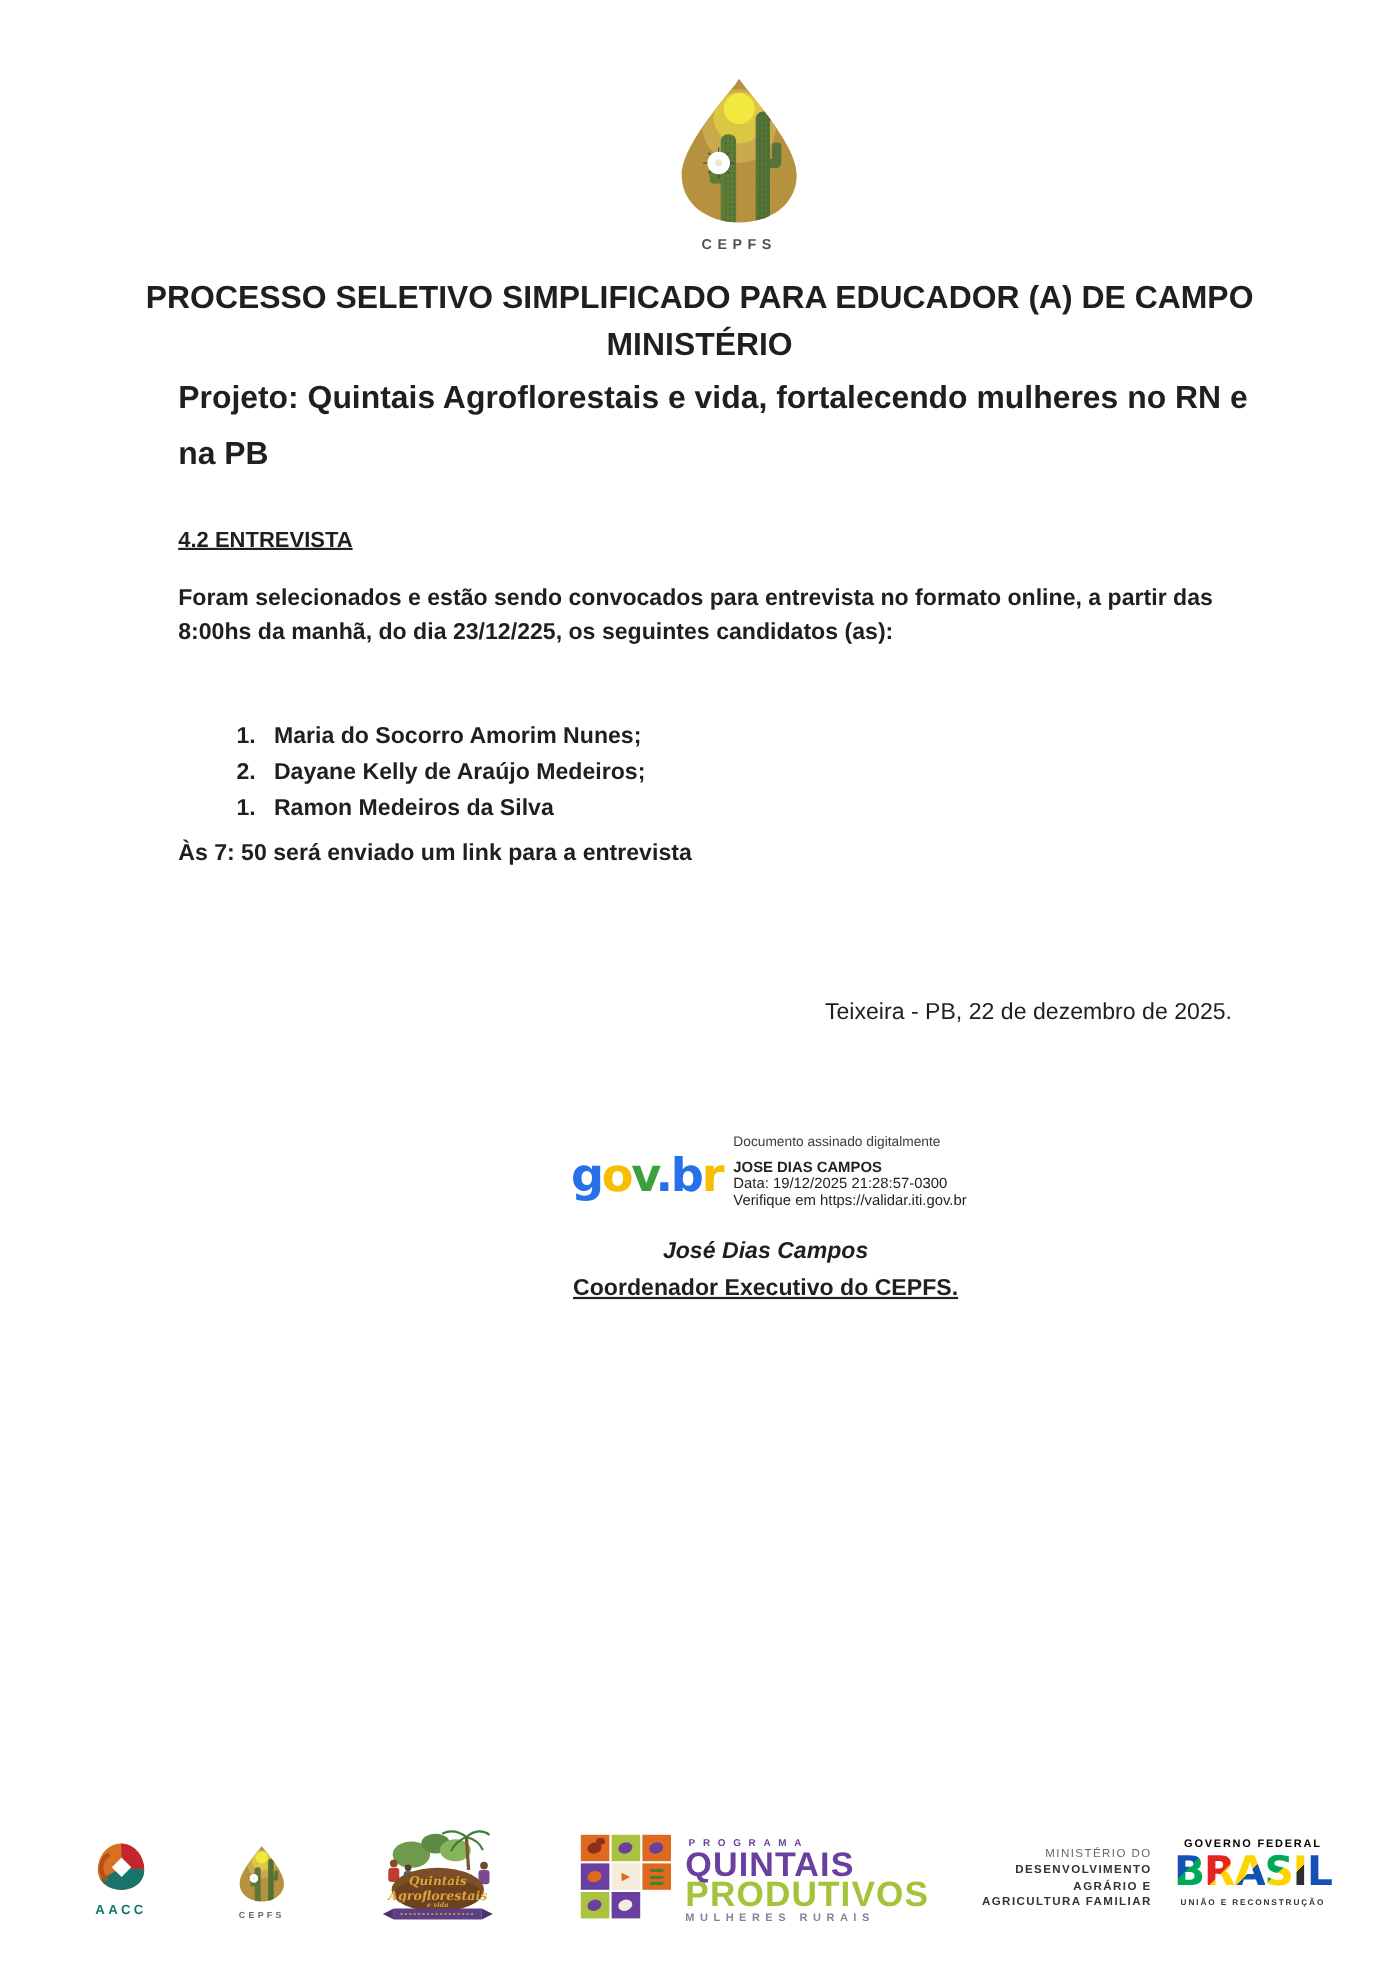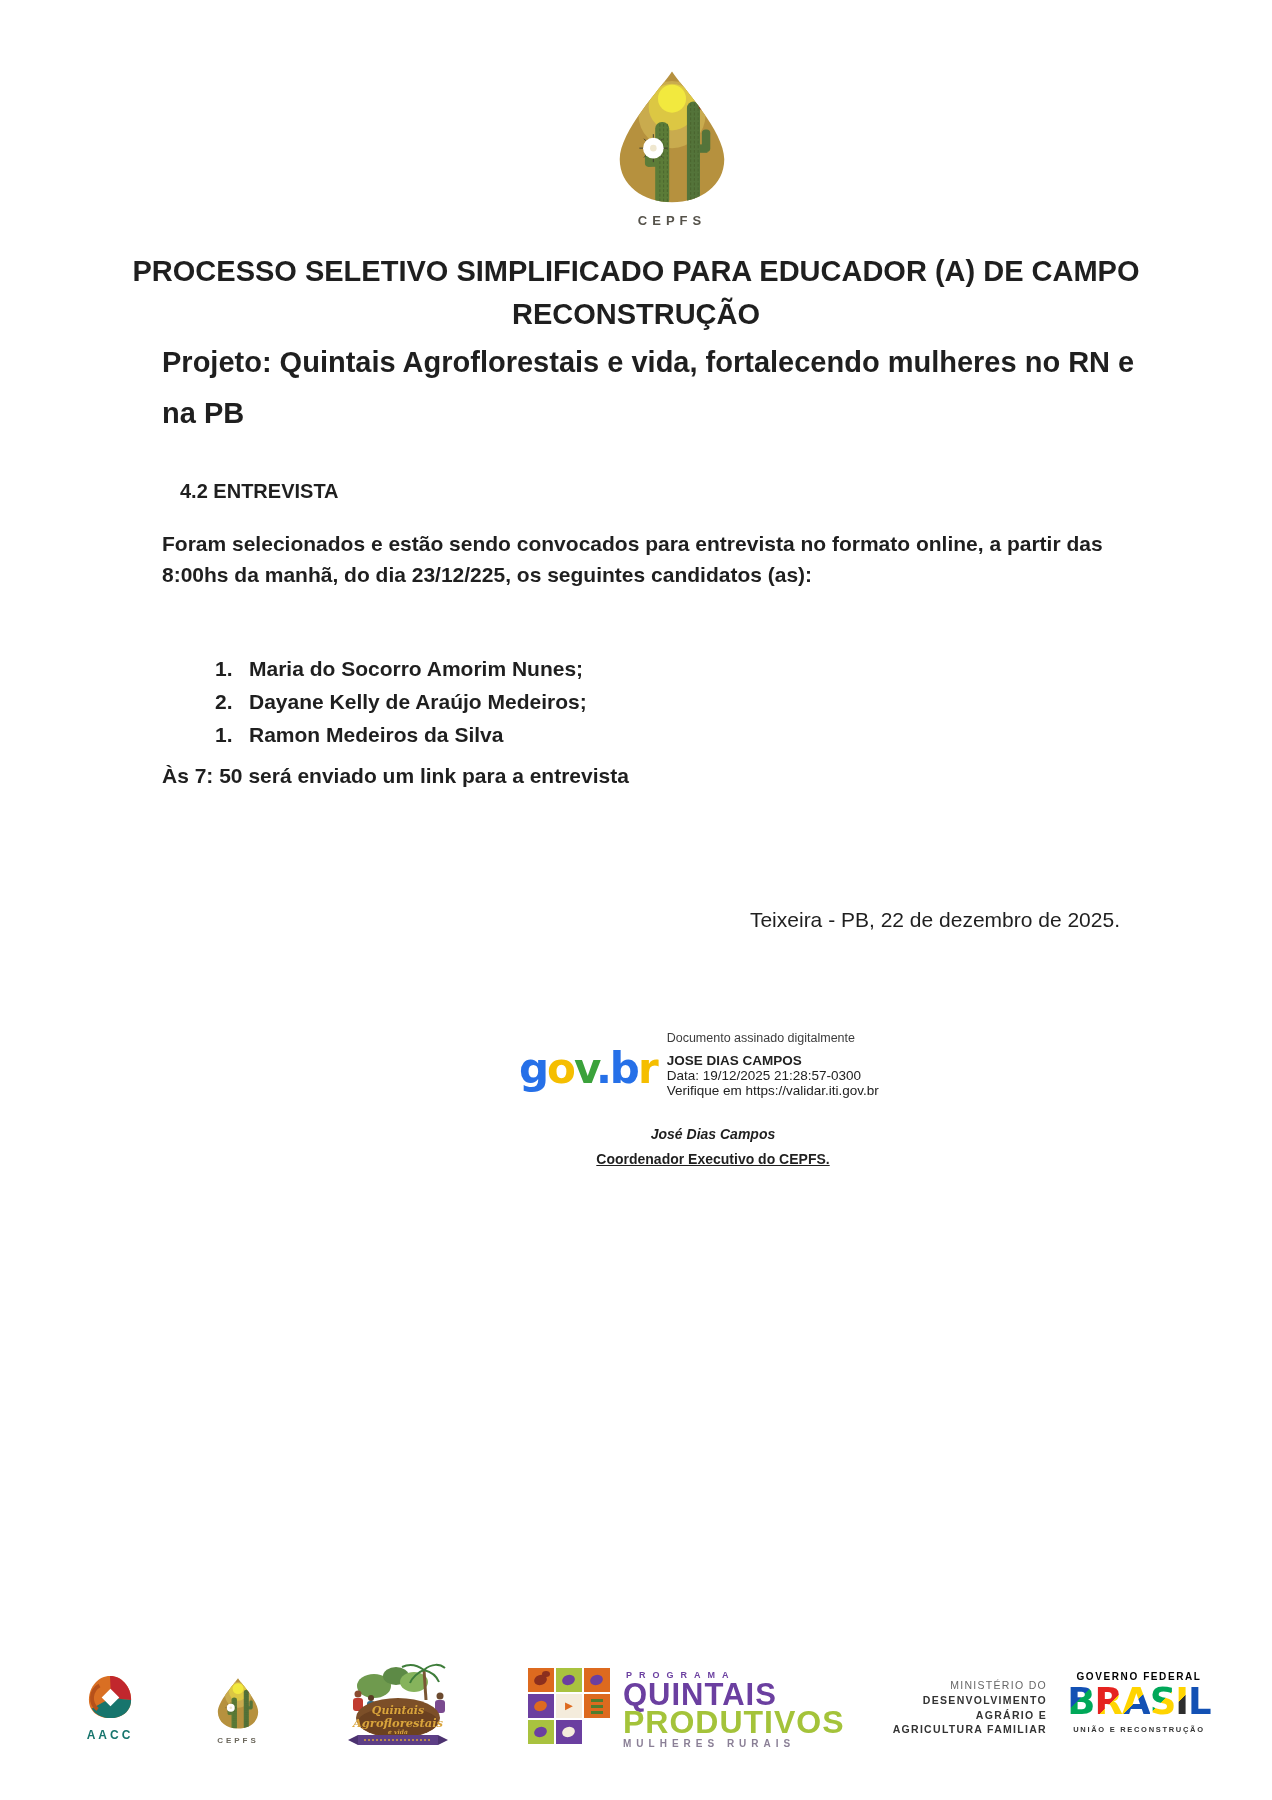--- a/index.html
+++ b/index.html
@@ -12,42 +12,42 @@
 
   
   .hdr-logo { position:absolute; left:604px; top:66px; width:136px; text-align:center; }
   .hdr-logo .label { margin-top:3px; font-size:13px; font-weight:bold; letter-spacing:5px; color:#55524a; }
 
   
   .title { position:absolute; left:131px; top:250px; width:1010px; text-align:center;
            font-size:29px; font-weight:bold; line-height:43px; }
   .project { position:absolute; left:162px; top:337px; width:1012px;
              font-size:29px; font-weight:bold; line-height:51px; }
-  .sec-heading { position:absolute; left:180px; top:480px; font-size:20px; font-weight:bold; }
+  .sec-heading { position:absolute; left:162px; top:480px; font-size:20px; font-weight:bold;text-decoration:underline; }
 
   
   .intro { position:absolute; left:162px; top:528px; width:1012px;
            font-size:21px; font-weight:bold; line-height:31px; }
   .cands { position:absolute; left:215px; top:657px; font-size:21px; font-weight:bold; }
   .cand-row { display:flex; margin-bottom:9px; }
   .cand-num { width:34px; flex:0 0 34px; }
   .link-note { position:absolute; left:162px; top:764px; font-size:21px; font-weight:bold; }
   .dateline  { position:absolute; right:152px; top:908px; font-size:21px; font-weight:400; }
 
   
   .stamp { position:absolute; left:519px; top:1031px; display:flex; gap:10px; }
   .govbr { font-size:42px; font-weight:bold; letter-spacing:-2px; line-height:1; margin-top:17px;
            font-family:"DejaVu Sans", sans-serif; }
   .gl-b { color:#2670E8; } .gl-y { color:#F5BE00; } .gl-g { color:#3BA23B; }
   .stamp-lines { font-size:13px; color:#222; }
   .stamp-assert { font-size:12.5px; color:#3c3c3c; margin-bottom:8px; }
   .stamp-signer { font-size:13.5px; font-weight:bold; line-height:15px; }
   .stamp-date, .stamp-verify { font-size:13.5px; line-height:15px; }
 
-  .signed { position:absolute; left:463px; top:1126px; width:500px; text-align:center; font-size:14px; }
+  .signed { position:absolute; left:446px; top:1126px; width:500px; text-align:center; font-size:21px; }
   .signed-name { font-weight:bold; font-style:italic; margin-bottom:9px; }
   .signed-role { font-weight:bold;text-decoration:underline; }
 
   
   .ft-aacc { position:absolute; left:70px; top:1674px; width:80px; text-align:center; }
   .ft-aacc .label { margin-top:4px; font-size:12px; font-weight:bold; letter-spacing:3px; color:#17756D; }
 
   .ft-cepfs { position:absolute; left:206px; top:1676px; width:64px; text-align:center; }
   .ft-cepfs .label { margin-top:2px; font-size:8px; font-weight:bold; letter-spacing:3px; color:#6b675c; }
 
@@ -138,21 +138,21 @@
           </g>
         </g>
       </defs>
       <use href="#cepfs-drop-art"></use>
     </svg>
     <div class="label">CEPFS</div>
   </div>
 
   <div class="title">
     <div>PROCESSO SELETIVO SIMPLIFICADO PARA EDUCADOR (A) DE CAMPO</div>
-    <div>RECONSTRUÇÃO</div>
+    <div>MINISTÉRIO</div>
   </div>
   <div class="project">Projeto: Quintais Agroflorestais e vida, fortalecendo mulheres no RN e na PB</div>
 
   <div class="sec-heading">4.2 ENTREVISTA</div>
   <div class="intro">Foram selecionados e estão sendo convocados para entrevista no formato online, a partir das 8:00hs da manhã, do dia 23/12/225, os seguintes candidatos (as):</div>
 
   <div class="cands">
     <div class="cand-row">
       <span class="cand-num">1.</span>
       <span class="cand-name">Maria do Socorro Amorim Nunes;</span>

